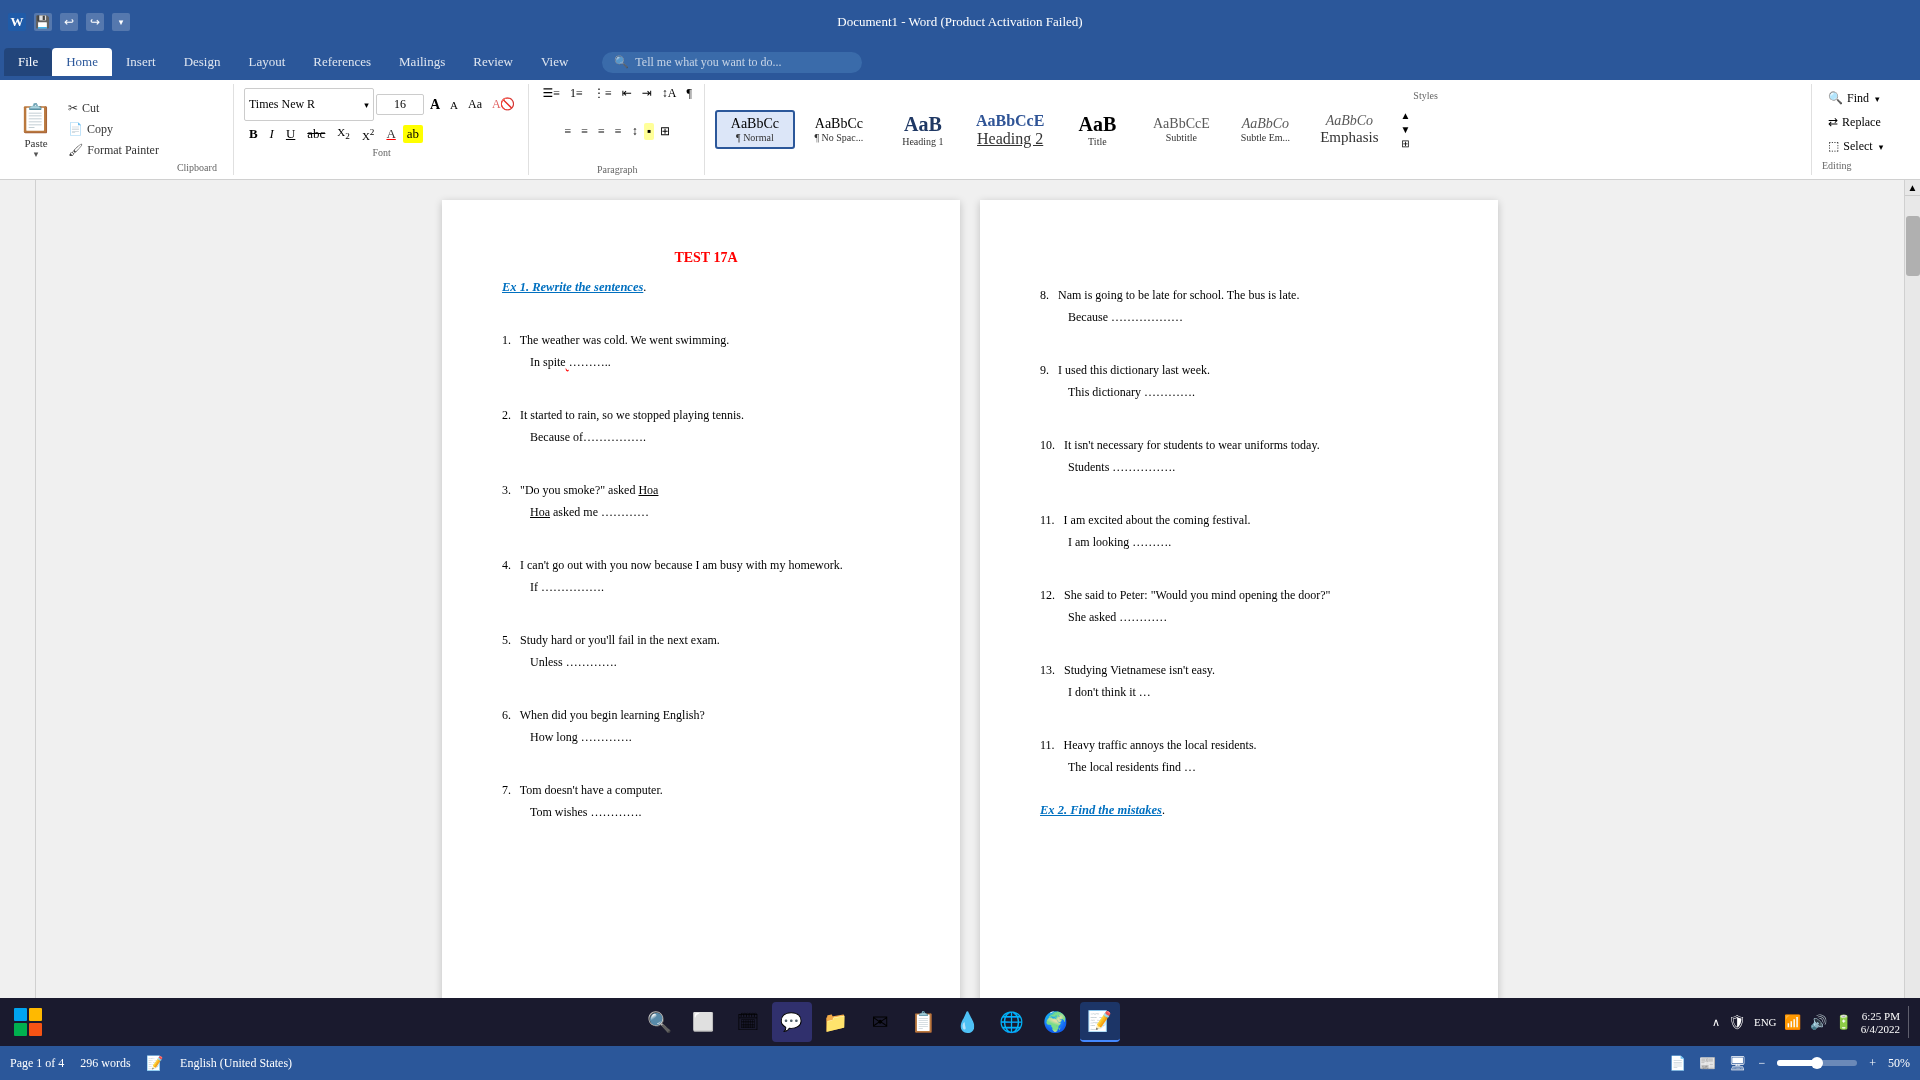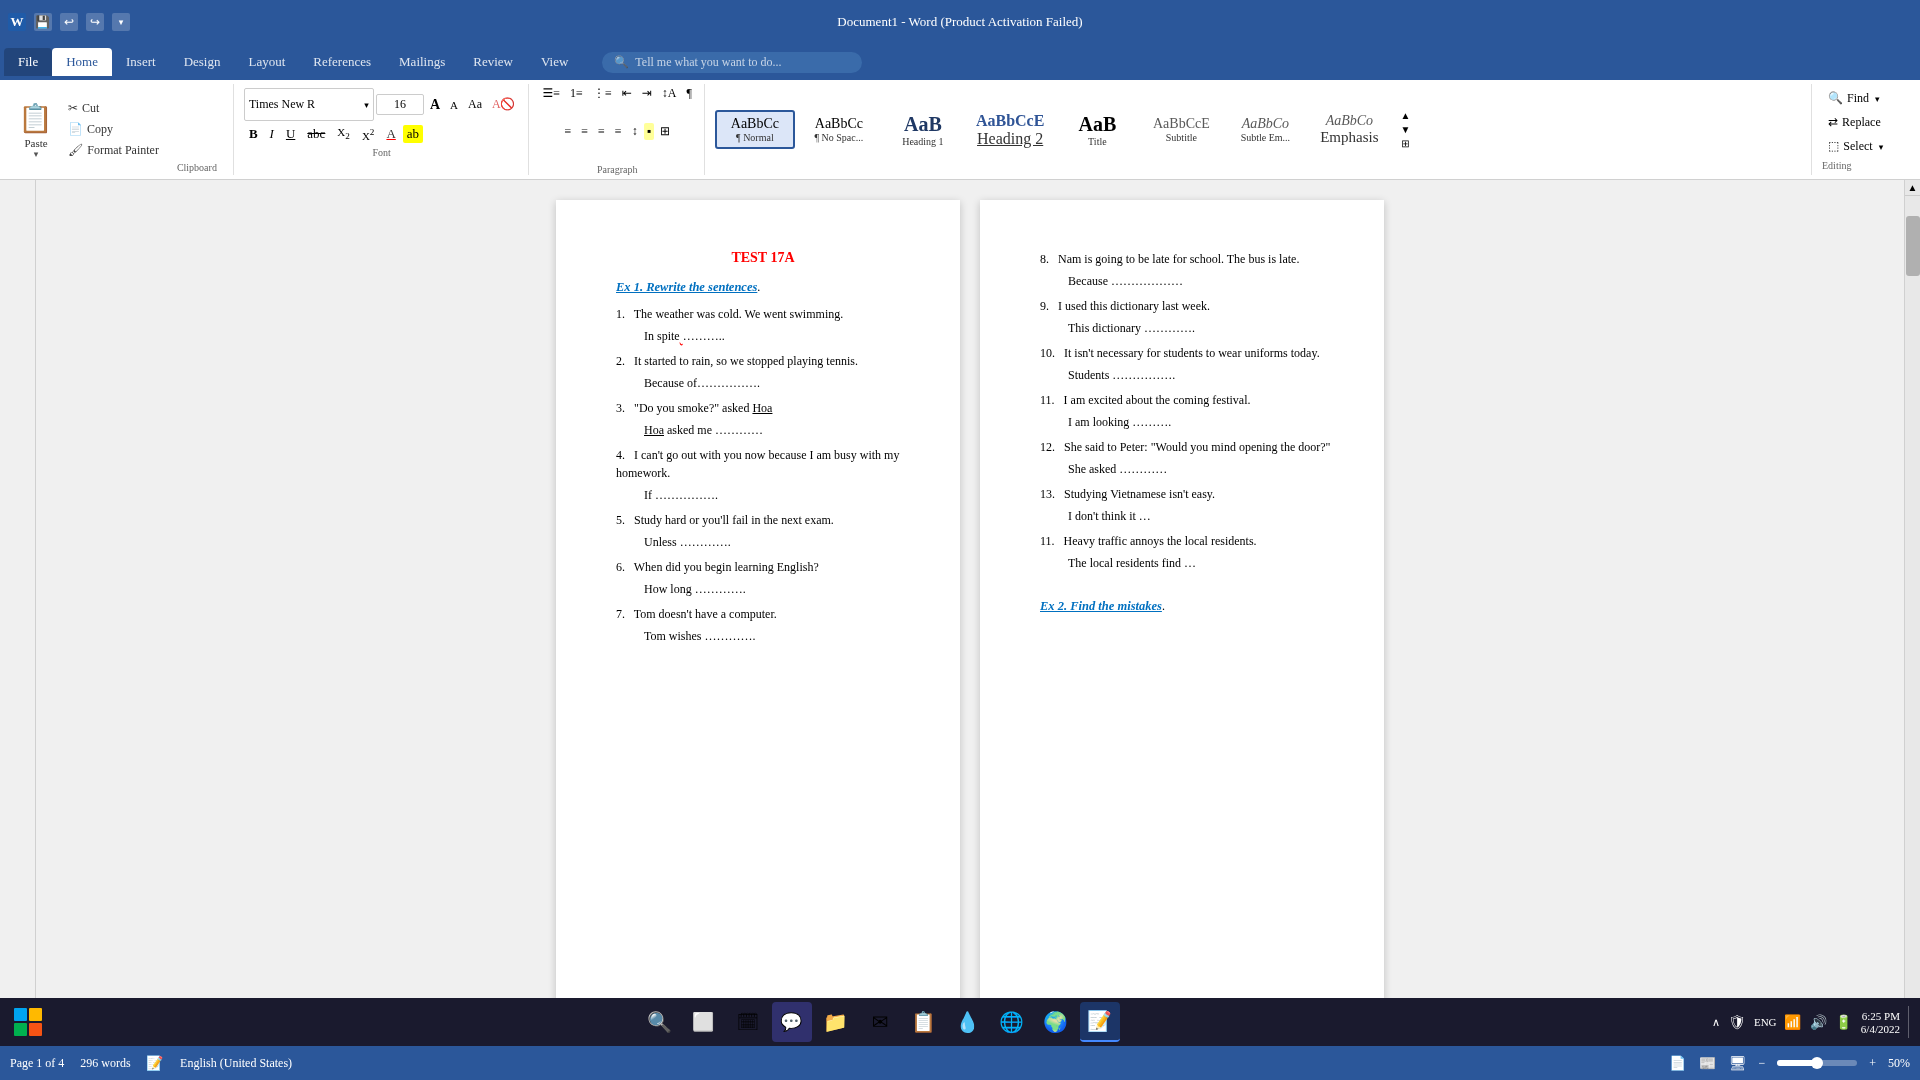--- a/index.html
+++ b/index.html
@@ -133,21 +133,21 @@
       flex: 1;
       display: flex;
       flex-direction: row;
       justify-content: center;
       gap: 20px;
       padding: 20px;
       overflow: auto;
     }
     .page {
       background: white;
-      width: 404px;
+      width: 518px;
       min-height: 620px;
       box-shadow: 0 2px 8px rgba(0,0,0,0.2);
       padding: 50px 50px 50px 60px;
       position: relative;
       font-size: 12px;
       color: #000;
     }
 
     
     .status-bar {
@@ -177,21 +177,21 @@
       width: 1920px;
     }
     .taskbar-start { width: 40px; height: 40px; display: flex; align-items: center; justify-content: center; cursor: pointer; }
     .taskbar-icons { display: flex; align-items: center; gap: 4px; margin: 0 auto; }
     .taskbar-icon { width: 40px; height: 40px; display: flex; align-items: center; justify-content: center; cursor: pointer; border-radius: 4px; }
     .taskbar-right { display: flex; align-items: center; gap: 8px; color: white; font-size: 11px; }
 
     
     .doc-title { color: #ff0000; font-weight: bold; font-size: 14px; text-align: center; margin-bottom: 14px; font-family: 'Times New Roman', serif; }
     .doc-subtitle { color: #0070c0; font-weight: bold; text-decoration: underline; font-size: 12.5px; margin-bottom: 10px; font-family: 'Times New Roman', serif; font-style: italic; }
-    .doc-item { margin-bottom: 6px; font-size: 12px; font-family: 'Times New Roman', serif; line-height: 1.5; }
+    .doc-item { margin-bottom: 6px; font-size: 12px; font-family: 'Times New Roman', serif; line-height: 1.5; margin-top: 36px; }
     .doc-hint { margin-left: 28px; margin-bottom: 8px; font-size: 12px; font-family: 'Times New Roman', serif; }
 
     .right-scroll { width: 16px; background: #f0f0f0; border-left: 1px solid #d0d0d0; display: flex; flex-direction: column; }
     .scroll-track { flex: 1; position: relative; background: #e8e8e8; }
     .scroll-thumb { width: 14px; height: 60px; background: #b0b0b0; border-radius: 3px; position: absolute; top: 20px; left: 1px; }
   </style>
 </head>
 <body>
 
 <div class="title-bar">
@@ -343,20 +343,23 @@
         <span style="font-size:14px; font-style:italic; color:#595959; font-family:'Times New Roman';">AaBbCo</span>
         <span style="font-size:15px;color:#333;">Emphasis</span>
       </div>
 
       <div class="styles-scroll">
         <span class="scroll-arrow">▲</span>
         <span class="scroll-arrow">▼</span>
         <span class="scroll-arrow">⊞</span>
       </div>
     </div>
+    <div style="font-size:10px;color:#666;text-align:left;margin-top:2px;">
+      <span>Styles</span>
+    </div>
   </div>
 
   <div class="editing-section">
     <div class="edit-btn">
       <span>🔍</span>
       <span>Find</span>
       <span style="font-size:9px;margin-left:2px;">▾</span>
     </div>
     <div class="edit-btn">
       <span>⇄</span>

